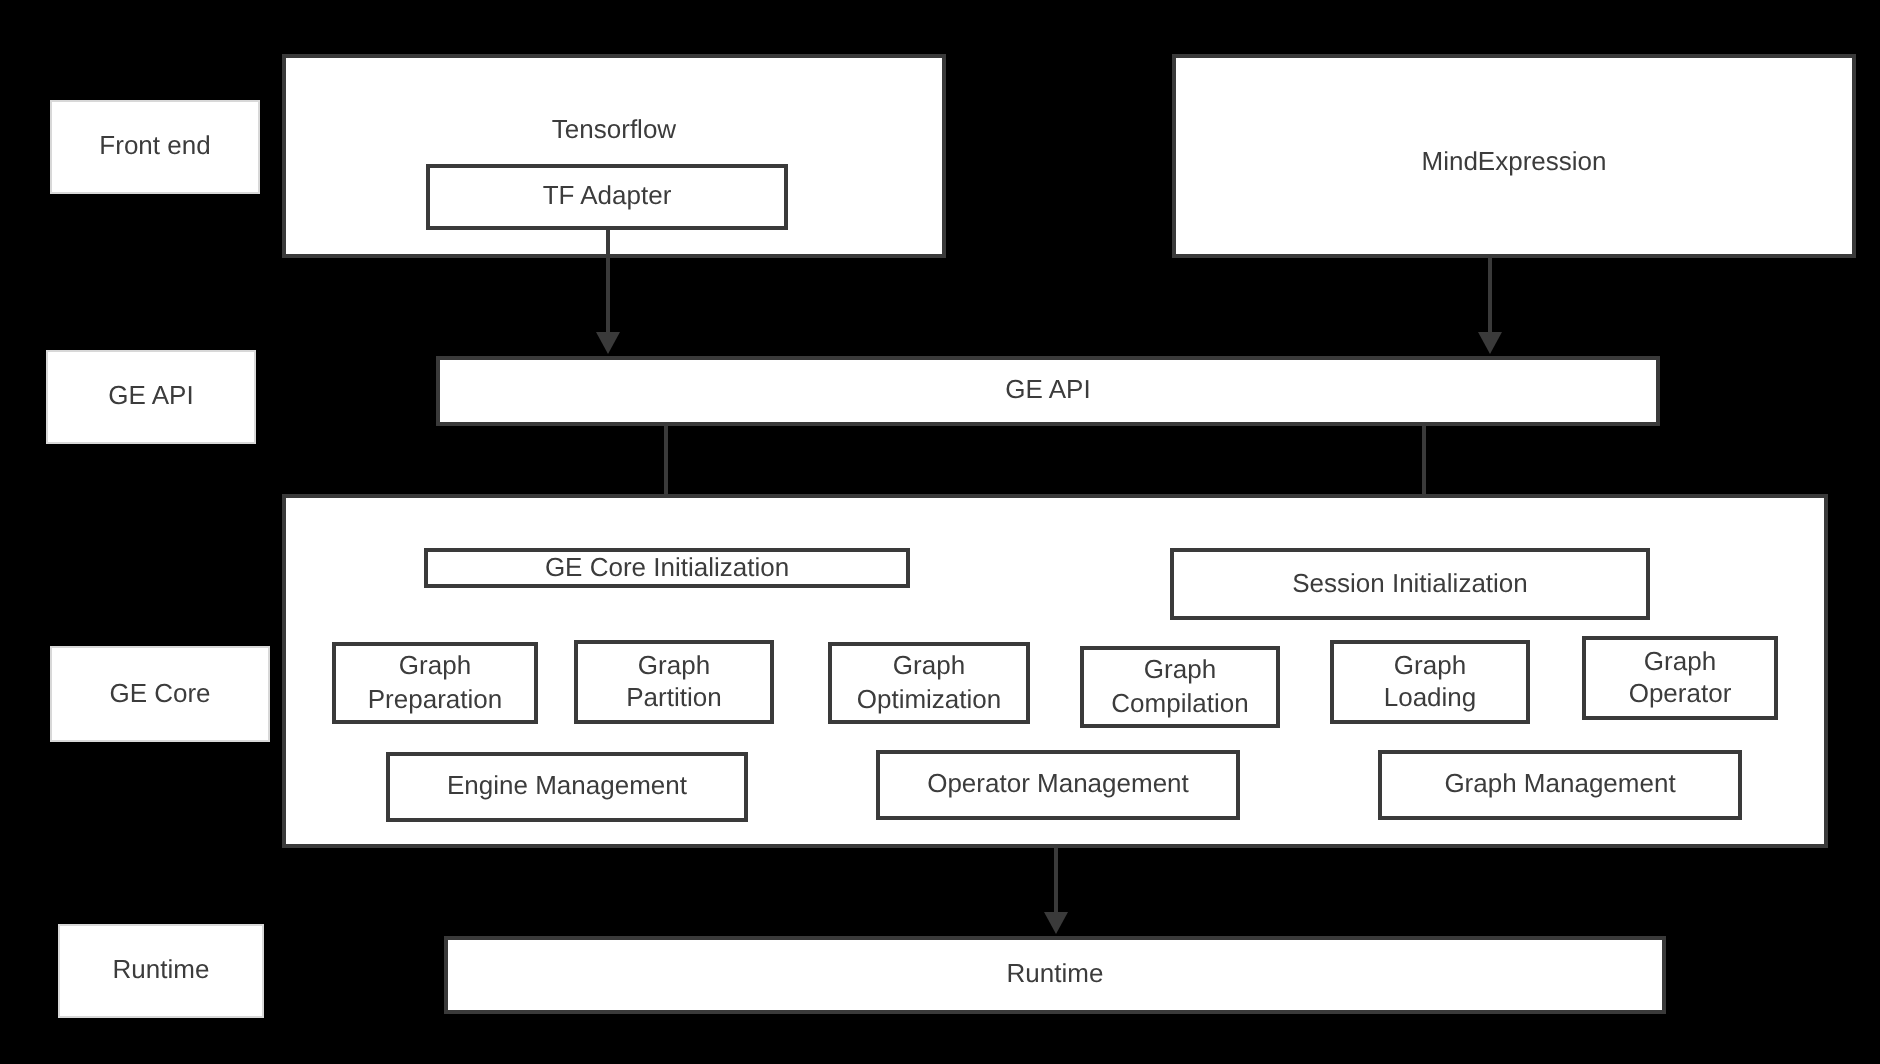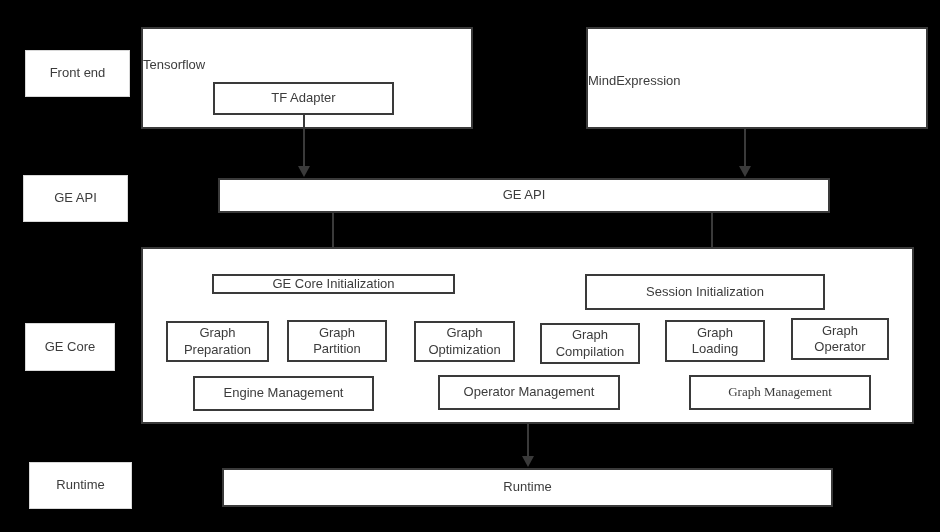--- a/index.html
+++ b/index.html
@@ -36,21 +36,21 @@
   
   .panel {
     position: absolute;
     background: #ffffff;
     border: 2px solid #3a3a3a;
   }
   .panel-title {
     position: absolute;
     left: 0;
     right: 0;
-    text-align: left;
+    text-align: center;
     color: #3c3c3c;
     font-size: 13px;
   }
   
   .arrow {
     position: absolute;
   }
   .arrow .stem {
     position: absolute;
     left: 50%;
@@ -73,21 +73,21 @@
 </style>
 </head>
 <body>
 
 <div id="diagram">
 
   <div class="box layer-label" style="left:25px; top:50px; width:105px; height:47px;">Front end</div>
 
   <div class="box layer-label" style="left:23px; top:175px; width:105px; height:47px;">GE API</div>
 
-  <div class="box layer-label" style="left:25px; top:323px; width:90px; height:48px;">GE Core</div>
+  <div class="box layer-label" style="left:25px; top:323px; width:110px; height:48px;">GE Core</div>
 
   <div class="box layer-label" style="left:29px; top:462px; width:103px; height:47px;">Runtime</div>
 
   <div class="panel" style="left:141px; top:27px; width:332px; height:102px;">
     <div class="panel-title" style="top:28px;">Tensorflow</div>
   </div>
   <div class="box" style="left:213px; top:82px; width:181px; height:33px;">TF Adapter</div>
 
   <div class="panel" style="left:586px; top:27px; width:342px; height:102px;">
     <div class="panel-title" style="top:44px;">MindExpression</div>
@@ -148,21 +148,21 @@
 
   <div class="box two-line" style="left:791px; top:318px; width:98px; height:42px; flex-direction:column;">
     <span>Graph</span>
     <span>Operator</span>
   </div>
 
   <div class="box" style="left:193px; top:376px; width:181px; height:35px;">Engine Management</div>
 
   <div class="box" style="left:438px; top:375px; width:182px; height:35px;">Operator Management</div>
 
-  <div class="box" style="left:689px; top:375px; width:182px; height:35px;font-family:Liberation Serif, serif;">Graph Management</div>
+  <div class="box" style="left:689px; top:375px; width:182px; height:35px;">Graph Management</div>
 
   <div class="arrow" style="left:521px; top:424px; width:14px; height:44px;">
     <div class="stem" style="height:33px;"></div>
     <div class="head" style="top:32px;"></div>
   </div>
 
   <div class="box" style="left:222px; top:468px; width:611px; height:39px;">Runtime</div>
 
 </div>
 

